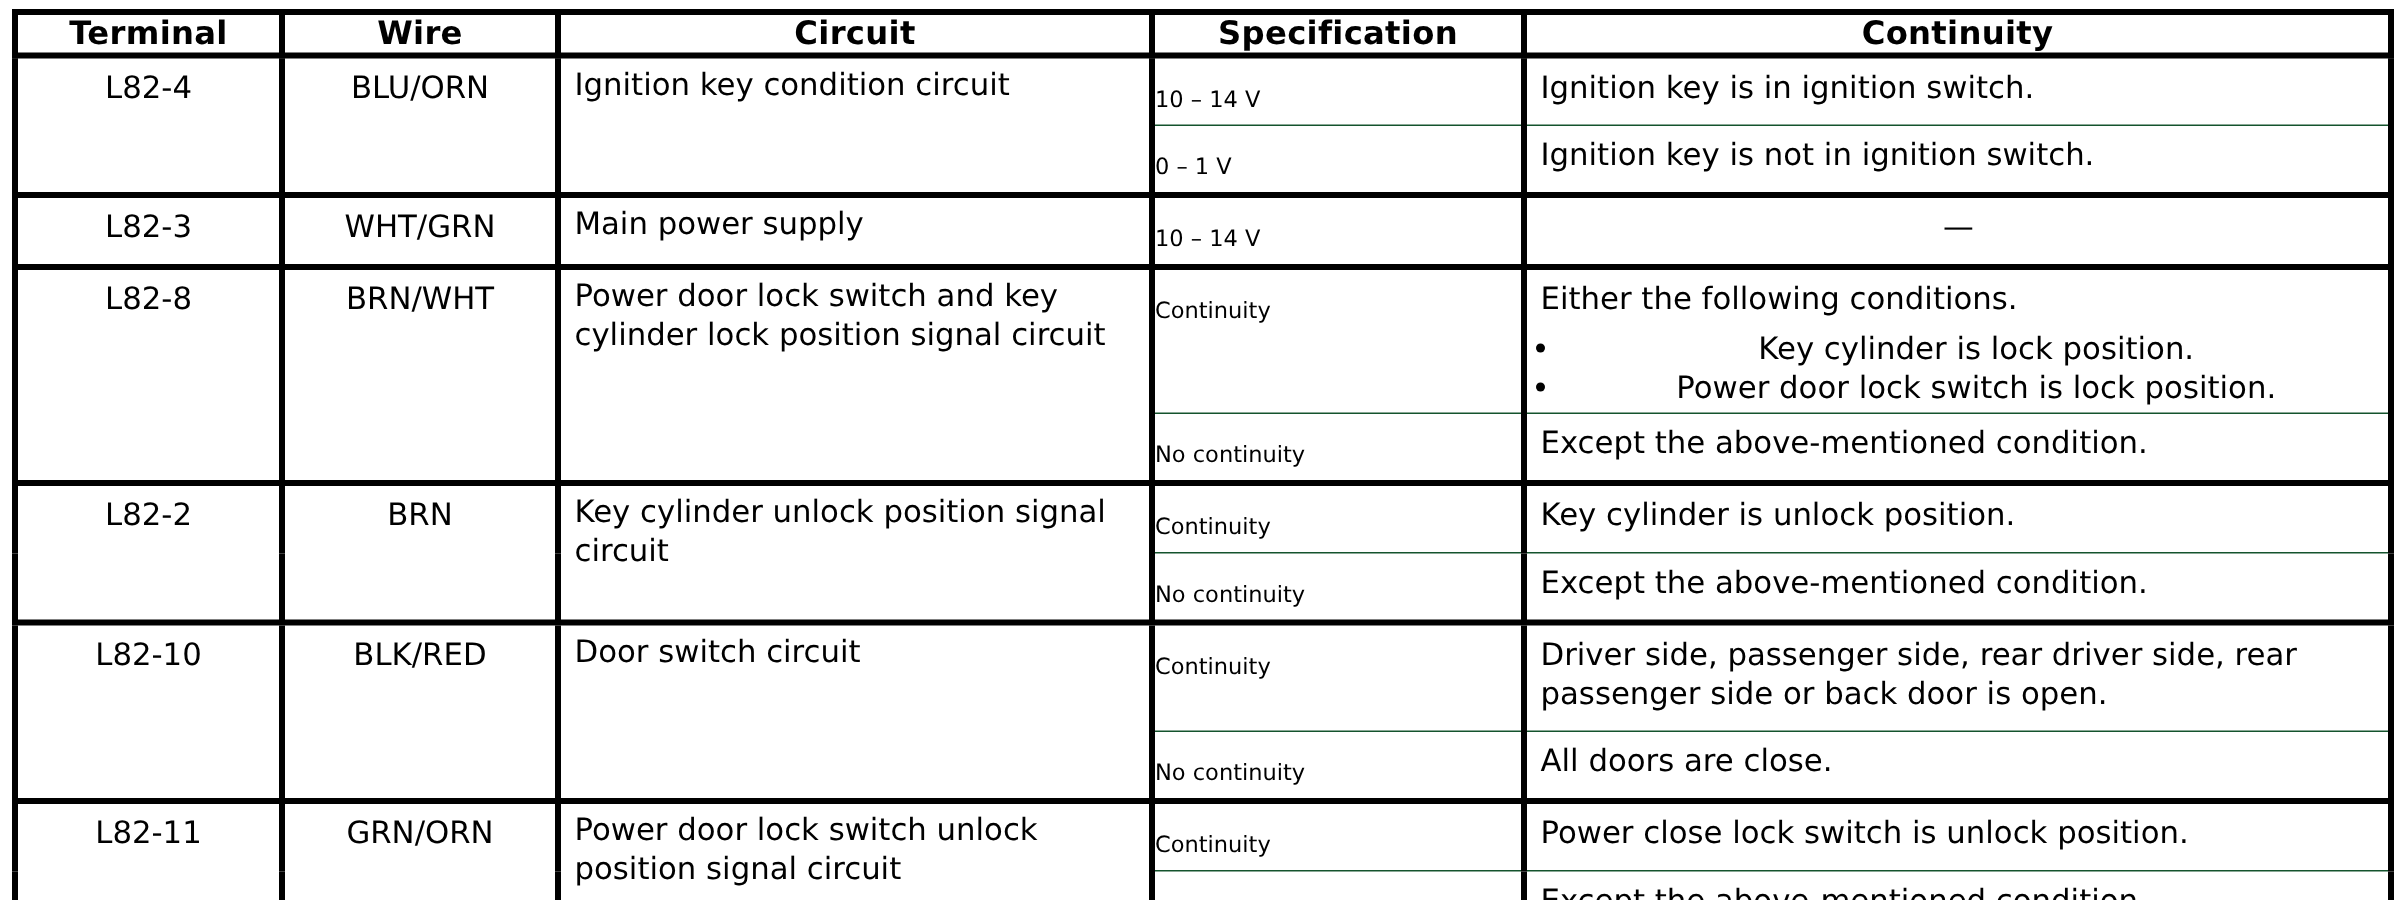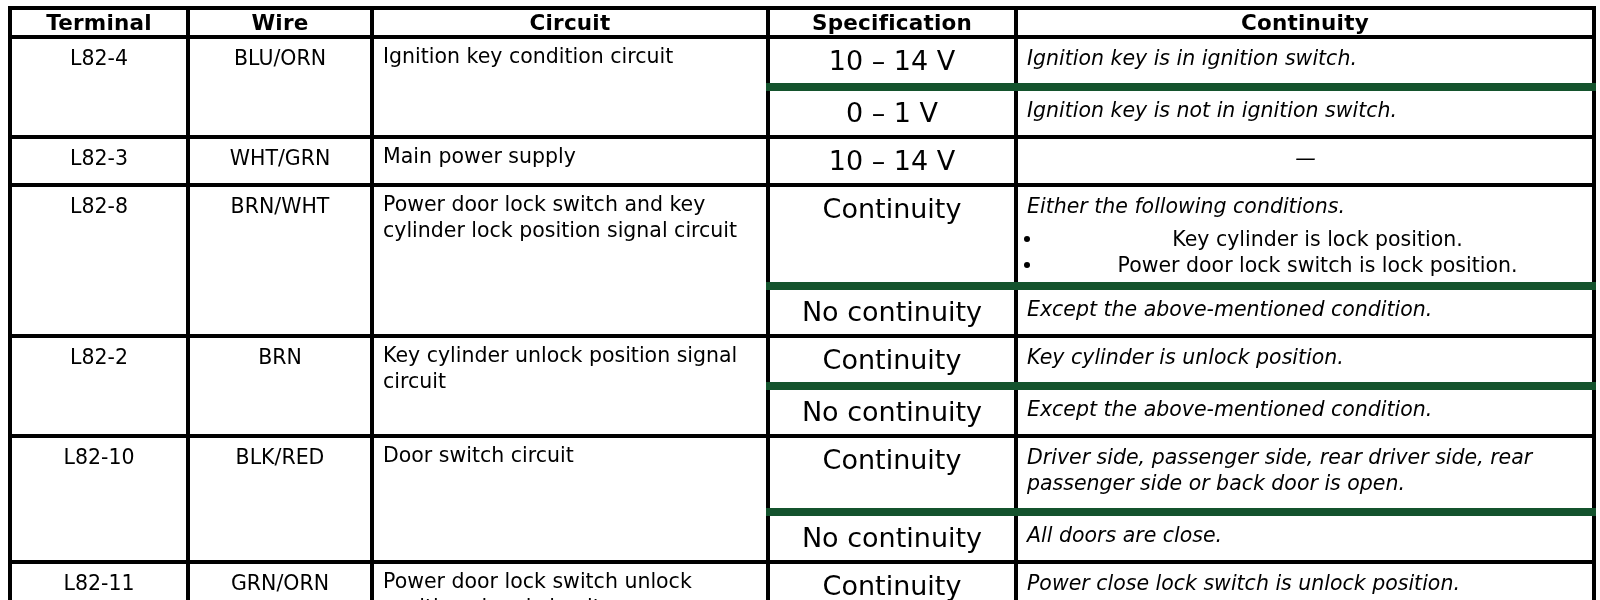--- a/index.html
+++ b/index.html
@@ -6,29 +6,29 @@
   body { width:1600px; height:600px; font-family:"DejaVu Sans", sans-serif; color:#000; overflow:hidden; }
   .sheet { width:1600px; height:600px; position:relative; }
   table.spec { border-collapse:collapse; table-layout:fixed; position:absolute; left:8px; top:6px; width:1584px; }
   col.c-term { width:178px; } col.c-wire { width:184px; } col.c-circ { width:396px; }
   col.c-spec { width:248px; } col.c-cond { width:578px; }
   table.spec td, table.spec th { padding:0; vertical-align:top; background:#fff; }
   
   .outer-t { border-top:4px solid #000; } .outer-b { border-bottom:4px solid #000; }
   .vl { border-left:4px solid #000; } .vr { border-right:4px solid #000; }
   .rowtop { border-top:4px solid #000; }
-  .subtop { border-top:8px solid #14532d; }
+  .subtop { border-top:1px solid #14532d; }
   .cellpad { padding:5px 9px 6px 9px; }
   .hdr { font-weight:bold; font-size:21.5px; text-align:center; padding:9px 4px 10px 4px; letter-spacing:.2px; }
   .ctr { text-align:center; }
   .lft { text-align:left; }
   .txt { font-size:20.5px; line-height:1.26; }
   .term, .wire { font-size:20.5px; text-align:center; padding-top:7px; }
-  .spec-v { font-size:27px; text-align:center; padding-top:6px; padding-bottom:6px; }
-  .cond-v { font-size:20.5px; line-height:1.27; padding:6px 8px 6px 9px;font-style:italic; }
+  .spec-v { font-size:15px; text-align:left; padding-top:18px; padding-bottom:6px; }
+  .cond-v { font-size:20.5px; line-height:1.27; padding:6px 8px 6px 9px; }
   ul.blist { list-style:none; margin:1px 0 0 0; padding:0;text-align:center; }
   ul.blist li { position:relative; padding-left:25px; line-height:1.27; }
   ul.blist li .bdot { position:absolute; left:6px; top:10px; width:6px; height:6px; background:#000; border-radius:50%; }
 </style>
 </head>
 <body>
 
 <div class="sheet">
   <table class="spec">
     <colgroup>

